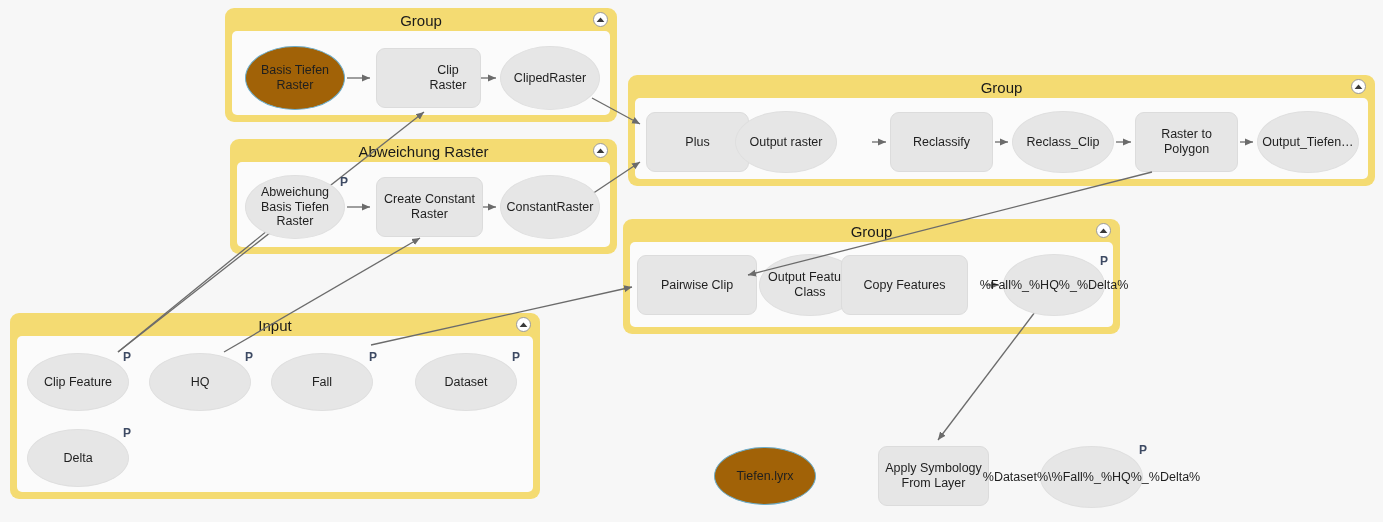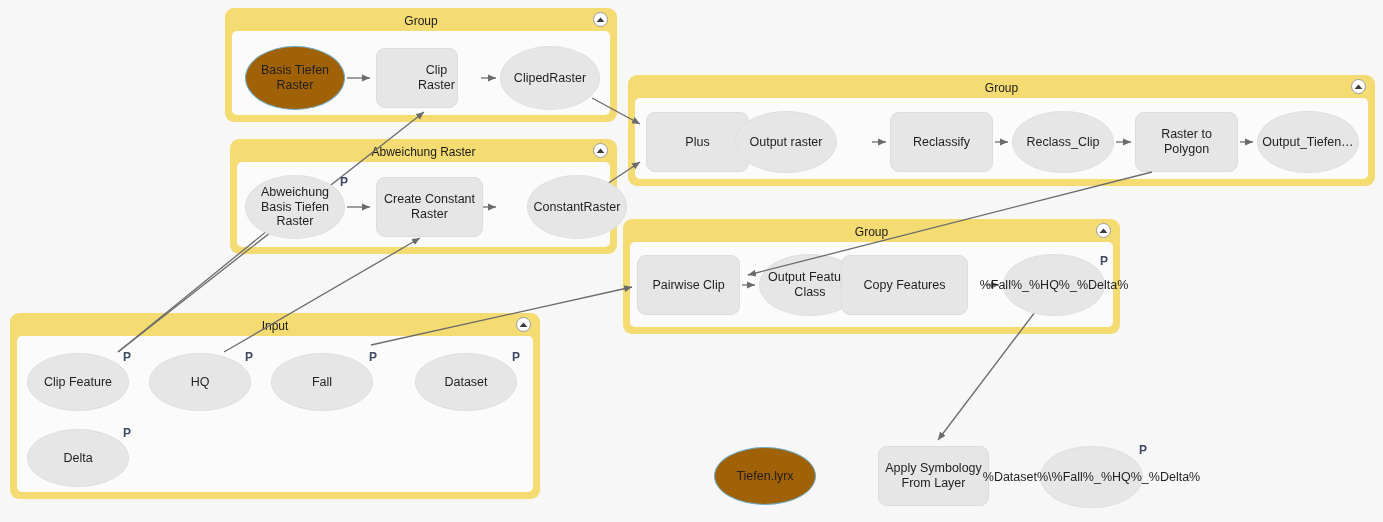--- a/index.html
+++ b/index.html
@@ -20,21 +20,21 @@
     border-radius:9px;
     box-sizing:border-box;
     padding:4px;
     z-index:2;
   }
   .group-title{
     position:absolute;
     left:0;right:0;top:4px;
     height:18px;line-height:18px;
     text-align:center;
-    font-size:12px;
+    font-size:15px;
     color:#1a1a1a;
   }
   .group-body{
     position:absolute;
     left:7px;right:7px;top:23px;bottom:7px;
     background:#fbfbfb;
     border-radius:5px;
   }
   .collapse-icon{
     position:absolute;
@@ -160,33 +160,33 @@
         <div class="collapse-icon" style="right: 9px;">
           <svg width="9" height="7" viewBox="0 0 9 7">
             <path d="M0.6,6 L4.5,1.6 L8.4,6 Z" fill="#3a3a3a"></path>
           </svg>
         </div>
         <div class="group-body"></div>
       </div>
     </div>
   <div id="node-layer">
       <div class="node data blue" style="left: 245px; top: 46px; width: 100px; height: 64px;">Basis Tiefen Raster</div>
-      <div class="node tool" style="left: 376px; top: 48px; width: 82px; height: 60px; padding-left: 43px;">Clip Raster</div>
+      <div class="node tool" style="left: 376px; top: 48px; width: 105px; height: 60px; padding-left: 43px;">Clip Raster</div>
       <div class="node data" style="left: 500px; top: 46px; width: 100px; height: 64px;">ClipedRaster</div>
       <div class="node data" style="left: 245px; top: 175px; width: 100px; height: 64px;">Abweichung Basis Tiefen Raster</div>
       <div class="pmark" style="left: 340px; top: 176px;">P</div>
       <div class="node tool" style="left: 376px; top: 177px; width: 107px; height: 60px;">Create Constant Raster</div>
-      <div class="node data" style="left: 500px; top: 175px; width: 100px; height: 64px; margin-left: 27px;">ConstantRaster</div>
+      <div class="node data" style="left: 500px; top: 175px; width: 100px; height: 64px;">ConstantRaster</div>
       <div class="node tool" style="left: 646px; top: 112px; width: 103px; height: 60px;">Plus</div>
       <div class="node data" style="left: 735px; top: 111px; width: 102px; height: 62px;">Output raster</div>
       <div class="node tool" style="left: 890px; top: 112px; width: 103px; height: 60px;">Reclassify</div>
       <div class="node data" style="left: 1012px; top: 111px; width: 102px; height: 62px;">Reclass_Clip</div>
       <div class="node tool" style="left: 1135px; top: 112px; width: 103px; height: 60px;">Raster to Polygon</div>
       <div class="node data" style="left: 1257px; top: 111px; width: 102px; height: 62px;">Output_Tiefen…</div>
-      <div class="node tool" style="left: 637px; top: 255px; width: 103px; height: 60px;">Pairwise Clip</div>
+      <div class="node tool" style="left: 637px; top: 255px; width: 120px; height: 60px;">Pairwise Clip</div>
       <div class="node data" style="left: 759px; top: 254px; width: 102px; height: 62px;">Output Feature Class</div>
       <div class="node tool" style="left: 841px; top: 255px; width: 127px; height: 60px;">Copy Features</div>
       <div class="node data" style="left: 1003px; top: 254px; width: 102px; height: 62px;">%Fall%_%HQ%_%Delta%</div>
       <div class="pmark" style="left: 1100px; top: 255px;">P</div>
       <div class="node data" style="left: 27px; top: 353px; width: 102px; height: 58px;">Clip Feature</div>
       <div class="pmark" style="left: 123px; top: 351px;">P</div>
       <div class="node data" style="left: 149px; top: 353px; width: 102px; height: 58px;">HQ</div>
       <div class="pmark" style="left: 245px; top: 351px;">P</div>
       <div class="node data" style="left: 271px; top: 353px; width: 102px; height: 58px;">Fall</div>
       <div class="pmark" style="left: 369px; top: 351px;">P</div>

